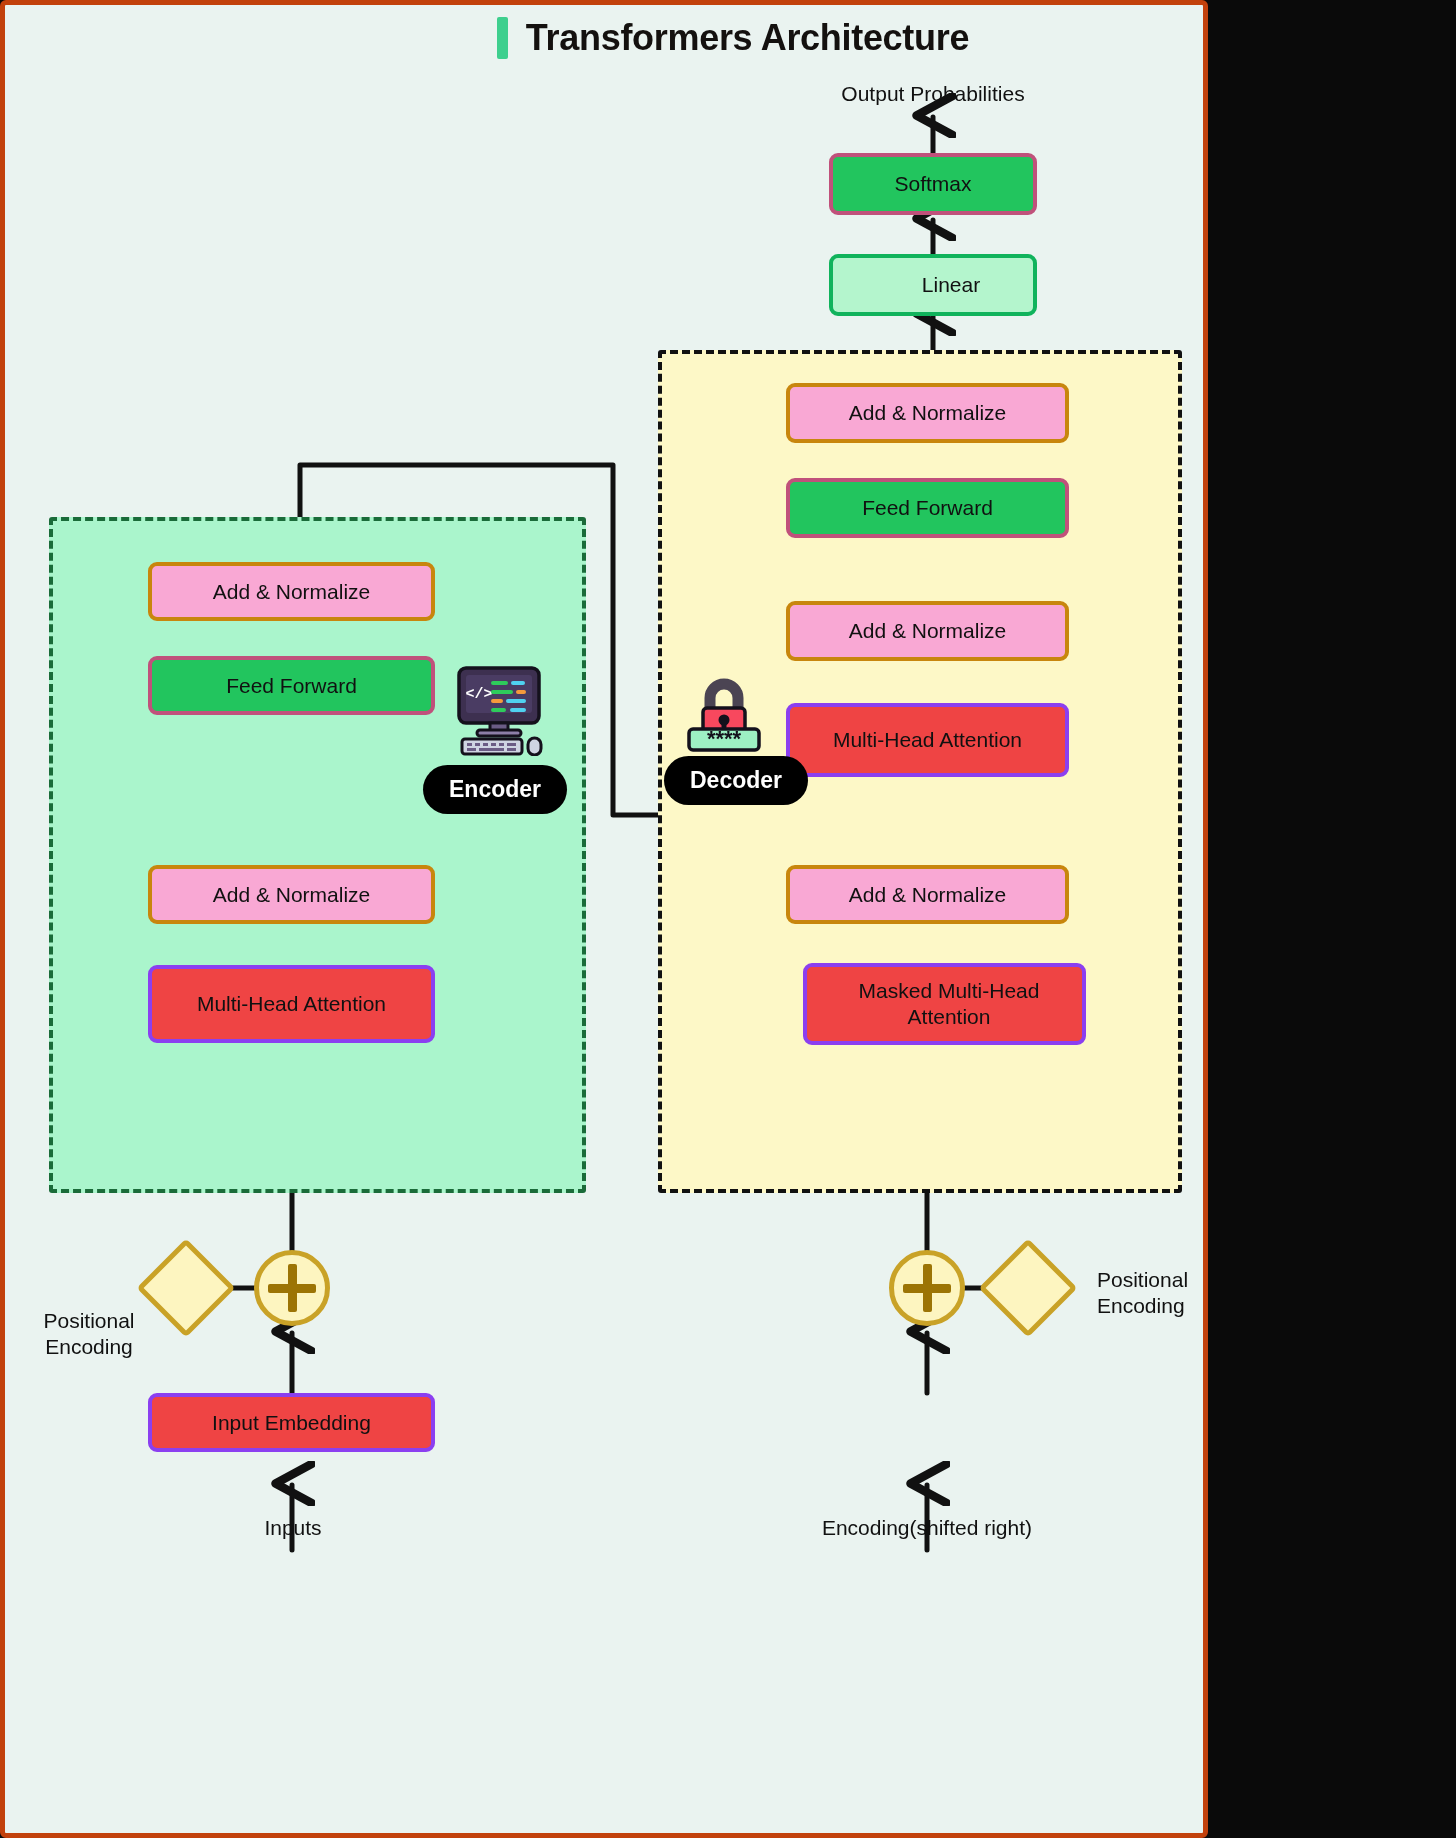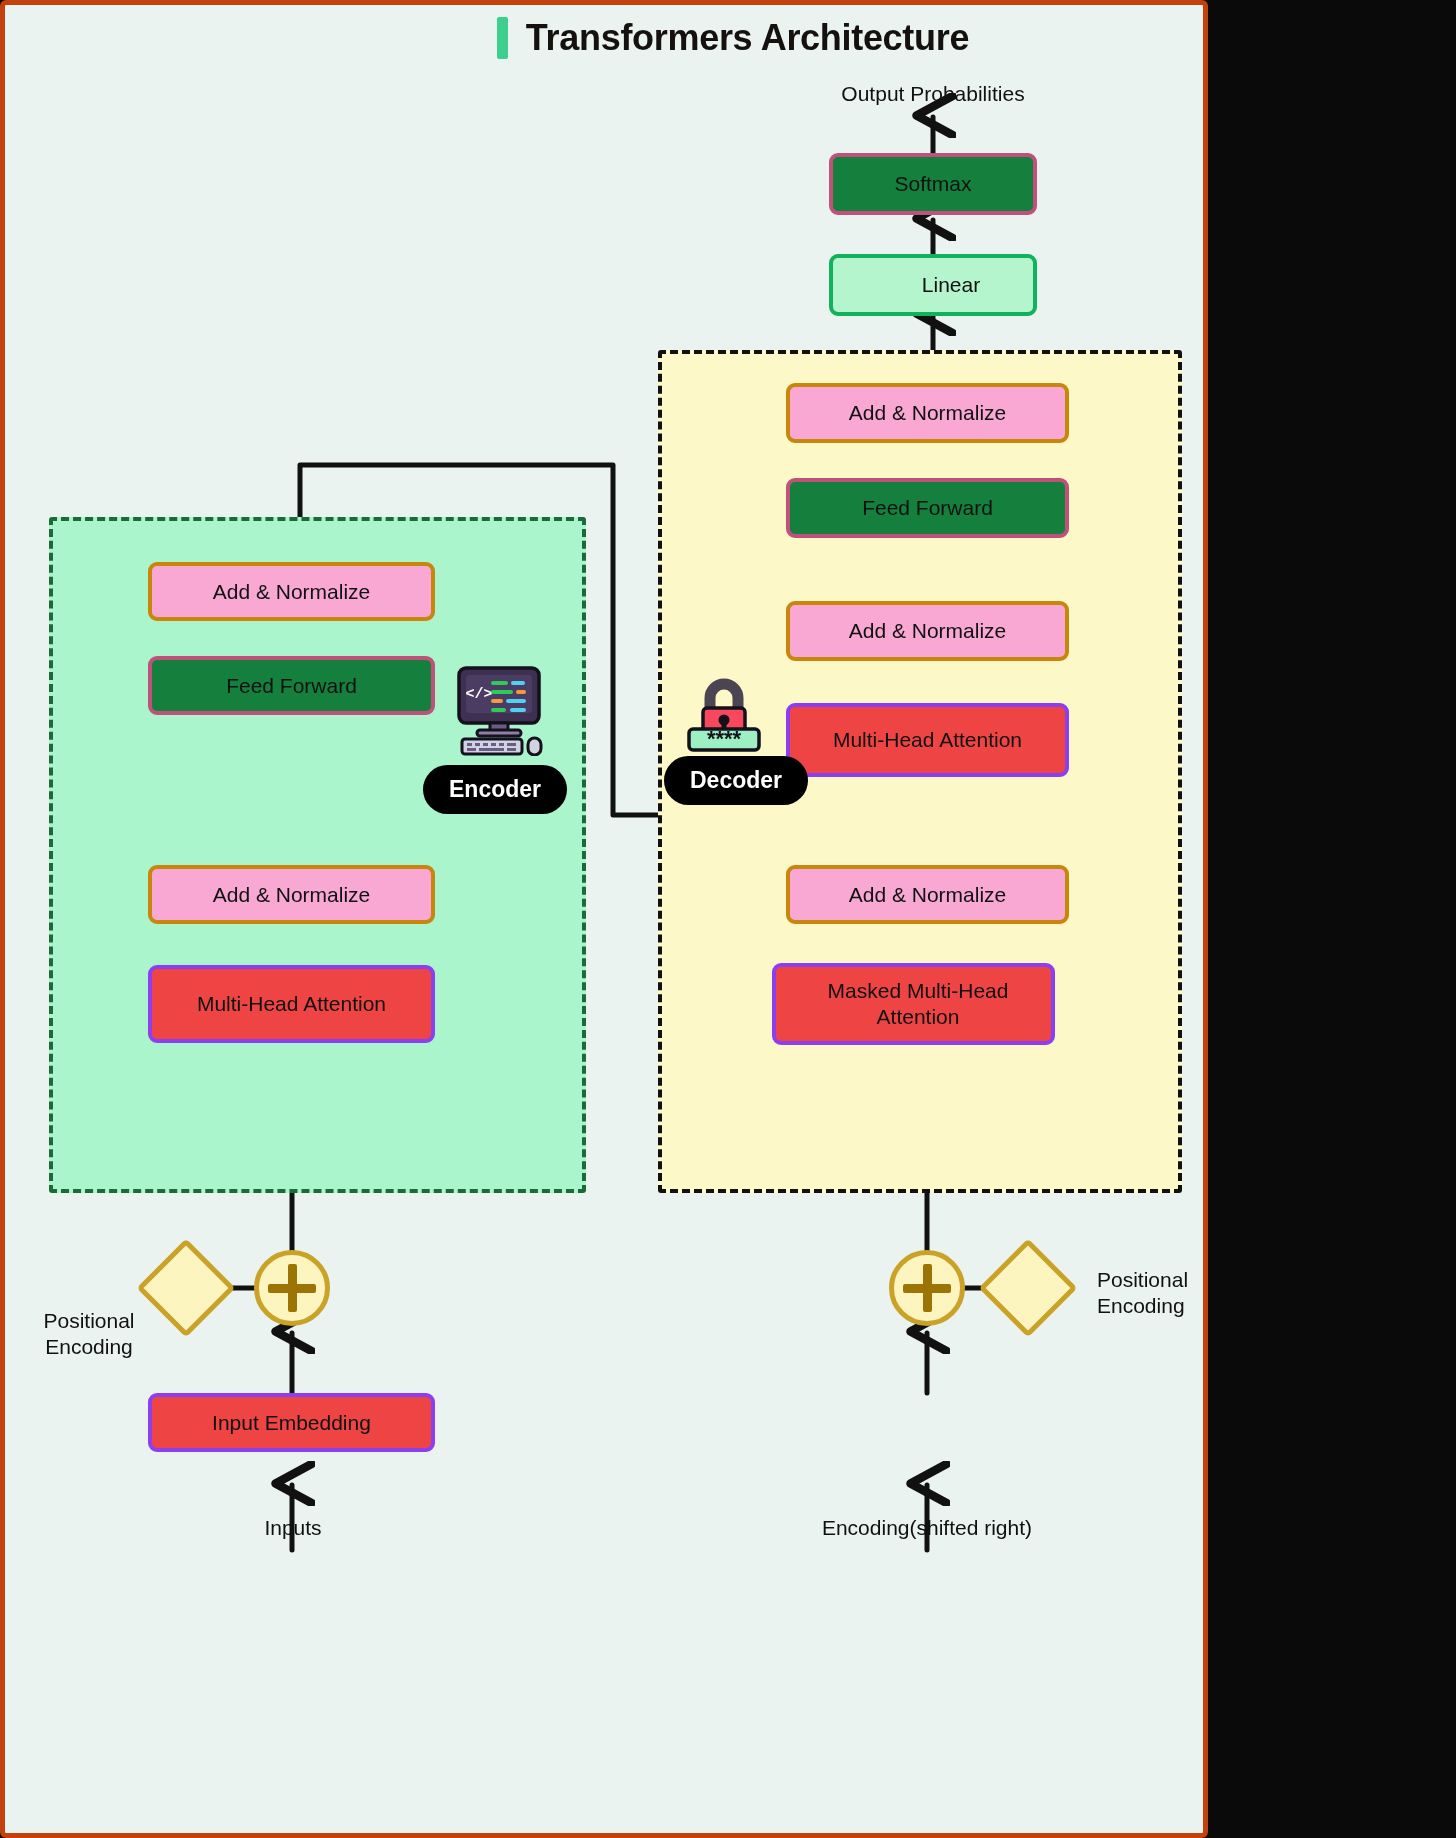--- a/index.html
+++ b/index.html
@@ -72,21 +72,21 @@
     justify-content: center;
     text-align: center;
     border-radius: 9px;
     font-size: 21px;
     color: #111111;
     line-height: 1.22;
     padding: 4px 8px;
     z-index: 5;
   }
   .blk-orange { background: #f9a8d4; border: 4px solid #c8860d; }
-  .blk-pink   { background: #15803d; border: 4px solid #c0517b; }
+  .blk-pink   { background: #22c55e; border: 4px solid #c0517b; }
   .blk-purple { background: #ef4444; border: 4px solid #8b3ff0; }
   .blk-mint   { background: #b4f5cd; border: 4px solid #10b35c; }
 
   
   .plain-label {
     position: absolute;
     font-size: 21px;
     color: #111111;
     z-index: 5;
     line-height: 1.25;
@@ -267,21 +267,21 @@
   <div class="block blk-orange" style="left:781px; top:378px; width:283px; height:60px;">Add &amp; Normalize</div>
 
   <div class="block blk-pink" style="left:781px; top:473px; width:283px; height:60px;">Feed Forward</div>
 
   <div class="block blk-orange" style="left:781px; top:596px; width:283px; height:60px;">Add &amp; Normalize</div>
 
   <div class="block blk-purple" style="left:781px; top:698px; width:283px; height:74px;">Multi-Head Attention</div>
 
   <div class="block blk-orange" style="left:781px; top:860px; width:283px; height:59px;">Add &amp; Normalize</div>
 
-  <div class="block blk-purple" style="left:767px; top:958px; width:283px; height:82px;padding-left:17px;">Masked Multi-Head Attention</div>
+  <div class="block blk-purple" style="left:798px; top:958px; width:283px; height:82px;padding-left:17px;">Masked Multi-Head Attention</div>
 
   <div class="icon-box" style="left:678px; top:672px; width:82px; height:78px;">
     <svg viewBox="0 0 82 78" width="82" height="78">
       <path d="M27,34 L27,21 a14,14 0 0 1 28,0 L55,34" fill="none" stroke="#4b4453" stroke-width="11" stroke-linecap="round"></path>
       <path d="M27,34 L27,21 a14,14 0 0 1 28,0 L55,34" fill="none" stroke="#14111c" stroke-width="15" stroke-linecap="round" opacity="0.0"></path>
       <rect x="20" y="31" width="42" height="27" rx="4" fill="#f8485e" stroke="#14111c" stroke-width="3.5"></rect>
       <circle cx="41" cy="43" r="5.5" fill="#14111c"></circle>
       <rect x="38.5" y="43" width="5" height="9" rx="2.2" fill="#14111c"></rect>
       <rect x="6" y="52" width="70" height="21" rx="4" fill="#9df0c3" stroke="#14111c" stroke-width="3.5"></rect>
       <text x="41" y="69" font-family="'Liberation Sans',sans-serif" font-size="22" font-weight="bold" fill="#14111c" text-anchor="middle">****</text>

